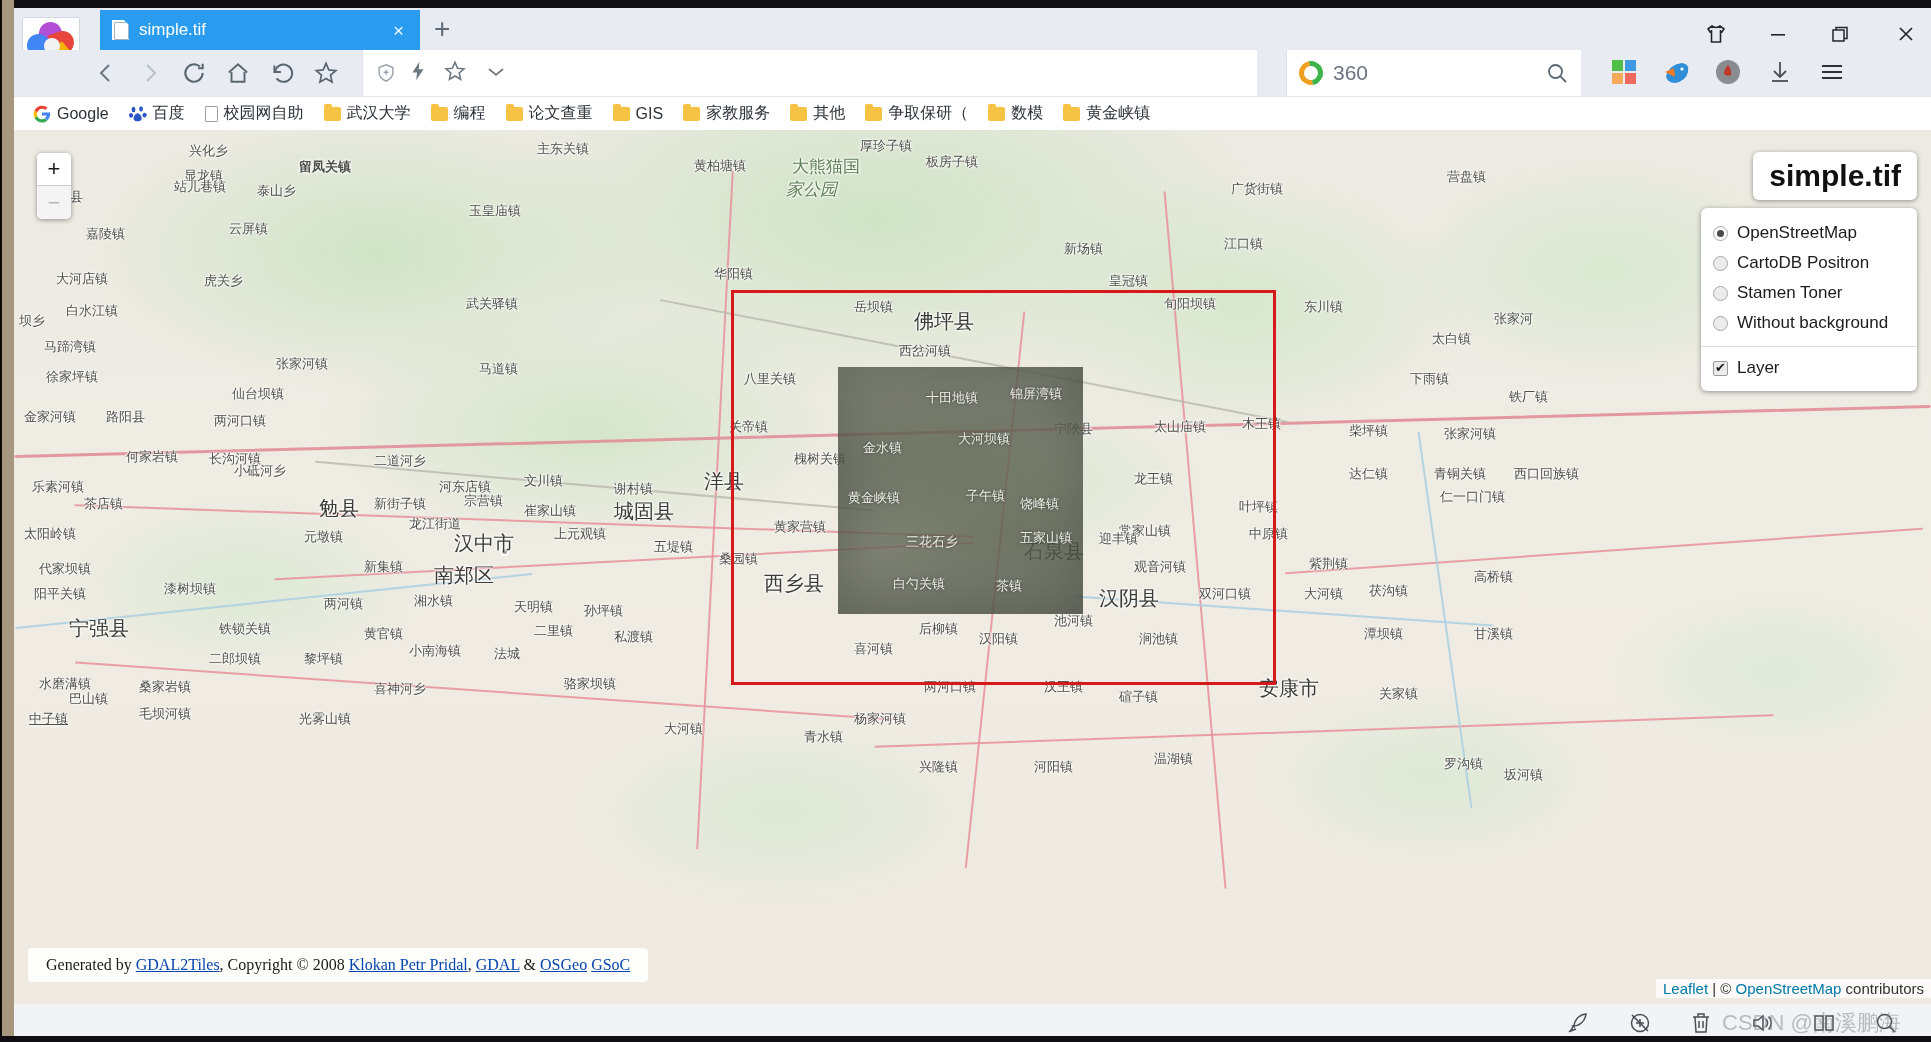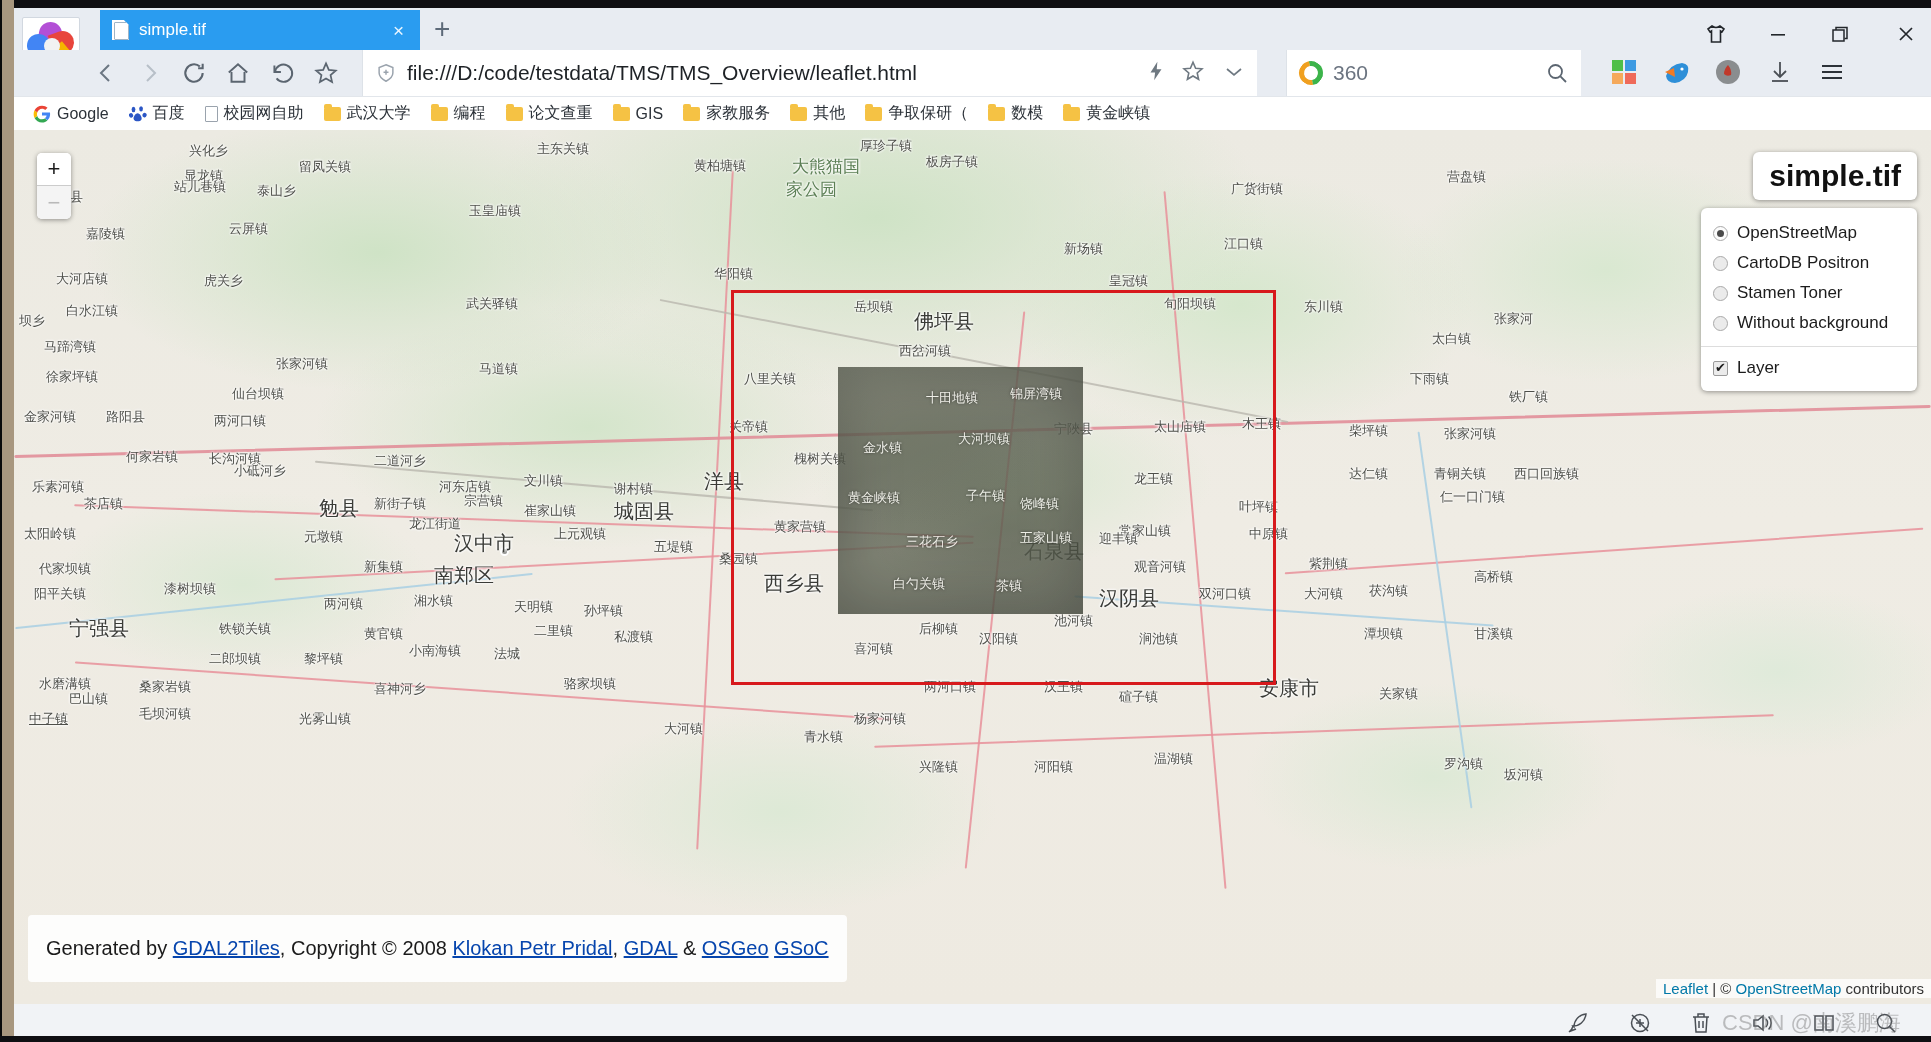--- a/index.html
+++ b/index.html
@@ -255,22 +255,22 @@
   }
   .cbx.on::after {
     content: "✔"; position: absolute; left: 1px; top: -3px;
     font-size: 13px; color: #1a1a1a; line-height: 17px;
   }
 
   
   .gdal-attr {
     position: absolute; left: 14px; bottom: 22px;
     background: rgba(255,255,255,.88); border-radius: 4px;
-    padding: 22px 18px; font-size: 20px; color: #1a1a1a;
-    font-family: Liberation Sans, sans-serif;
+    padding: 8px 18px; font-size: 16px; color: #1a1a1a;
+    font-family: Liberation Serif, serif;
   }
   .gdal-attr a { color: #0645ad; text-decoration: underline; }
   .leaflet-attr {
     position: absolute; right: 0; bottom: 6px;
     background: rgba(255,255,255,.75);
     padding: 1px 7px; font-size: 15px; color: #333;
   }
   .leaflet-attr a { color: #0078a8; text-decoration: none; }
 
   
@@ -375,21 +375,20 @@
     </div>
   </div>
 
   <div class="urlbar">
     <span class="url-shield">
       <svg width="22" height="22" viewBox="0 0 24 24" fill="none" stroke="#9aa3ad" stroke-width="1.6">
         <path d="M12 3 L19.5 6 V12 C19.5 17 12 21 12 21 C12 21 4.5 17 4.5 12 V6 Z"></path>
         <path d="M12 8.5 V14 M9.3 11.2 H14.7"></path>
       </svg>
     </span>
-    <span class="url-text" title="搜索或输入网址">file:///D:/code/testdata/TMS/TMS_Overview/leaflet.html</span>
     <span class="url-right">
       <span>
         <svg width="22" height="24" viewBox="0 0 24 24" fill="#6e7881">
             <path d="M13.5 2 L6 13.5 H11 L10 22 L18 10 H12.8 Z"></path>
           </svg>
       </span>
       <span>
         <svg width="24" height="24" viewBox="0 0 24 24" fill="none" stroke="#6e7881" stroke-width="1.6">
           <path d="M12 3.2 L14.6 9.2 L21 9.8 L16.2 14 L17.6 20.3 L12 17 L6.4 20.3 L7.8 14 L3 9.8 L9.4 9.2 Z"></path>
         </svg>
@@ -526,28 +525,28 @@
     <div class="road" style="left:60px; top:560px; width:820px;  height:2px; transform:rotate(4deg);"></div>
     <div class="road" style="left:860px;top:600px; width:900px;  height:2px; transform:rotate(-2deg);"></div>
     <div class="river" style="left:0;   top:470px; width:520px;  height:2px; transform:rotate(-6deg);"></div>
     <div class="river" style="left:1430px;top:300px;width:2px;   height:380px;transform:rotate(-8deg);"></div>
     <div class="river" style="left:1060px;top:480px;width:420px; height:2px; transform:rotate(4deg);"></div>
 
     <div class="city-dot" style="left:486px; top:417px;"></div>
 
     <div id="map-labels">
         <div class="town park" style="left: 778px; top: 25px;">大熊猫国</div>
-        <div class="town park" style="left: 772px; top: 48px;">家公园</div>
+        <div class="town park" style="left: 772px; top: 48px; font-style: italic;">家公园</div>
         <div class="town" style="left: 175px; top: 12px;">兴化乡</div>
         <div class="town" style="left: 523px; top: 10px;">主东关镇</div>
         <div class="town" style="left: 680px; top: 27px;">黄柏塘镇</div>
         <div class="town" style="left: 846px; top: 7px;">厚珍子镇</div>
         <div class="town" style="left: 912px; top: 23px;">板房子镇</div>
         <div class="town" style="left: 170px; top: 37px;">显龙镇</div>
-        <div class="town" style="left: 285px; top: 28px;">留凤关镇</div>
+        <div class="town" style="left: 285px; top: 28px; font-weight: bold;">留凤关镇</div>
         <div class="town" style="left: 1433px; top: 38px;">营盘镇</div>
         <div class="town" style="left: 43px; top: 58px;">微县</div>
         <div class="town" style="left: 160px; top: 48px;">站儿巷镇</div>
         <div class="town" style="left: 243px; top: 52px;">泰山乡</div>
         <div class="town" style="left: 455px; top: 72px;">玉皇庙镇</div>
         <div class="town" style="left: 1217px; top: 50px;">广货街镇</div>
         <div class="town" style="left: 72px; top: 95px;">嘉陵镇</div>
         <div class="town" style="left: 215px; top: 90px;">云屏镇</div>
         <div class="town" style="left: 1050px; top: 110px;">新场镇</div>
         <div class="town" style="left: 1210px; top: 105px;">江口镇</div>

